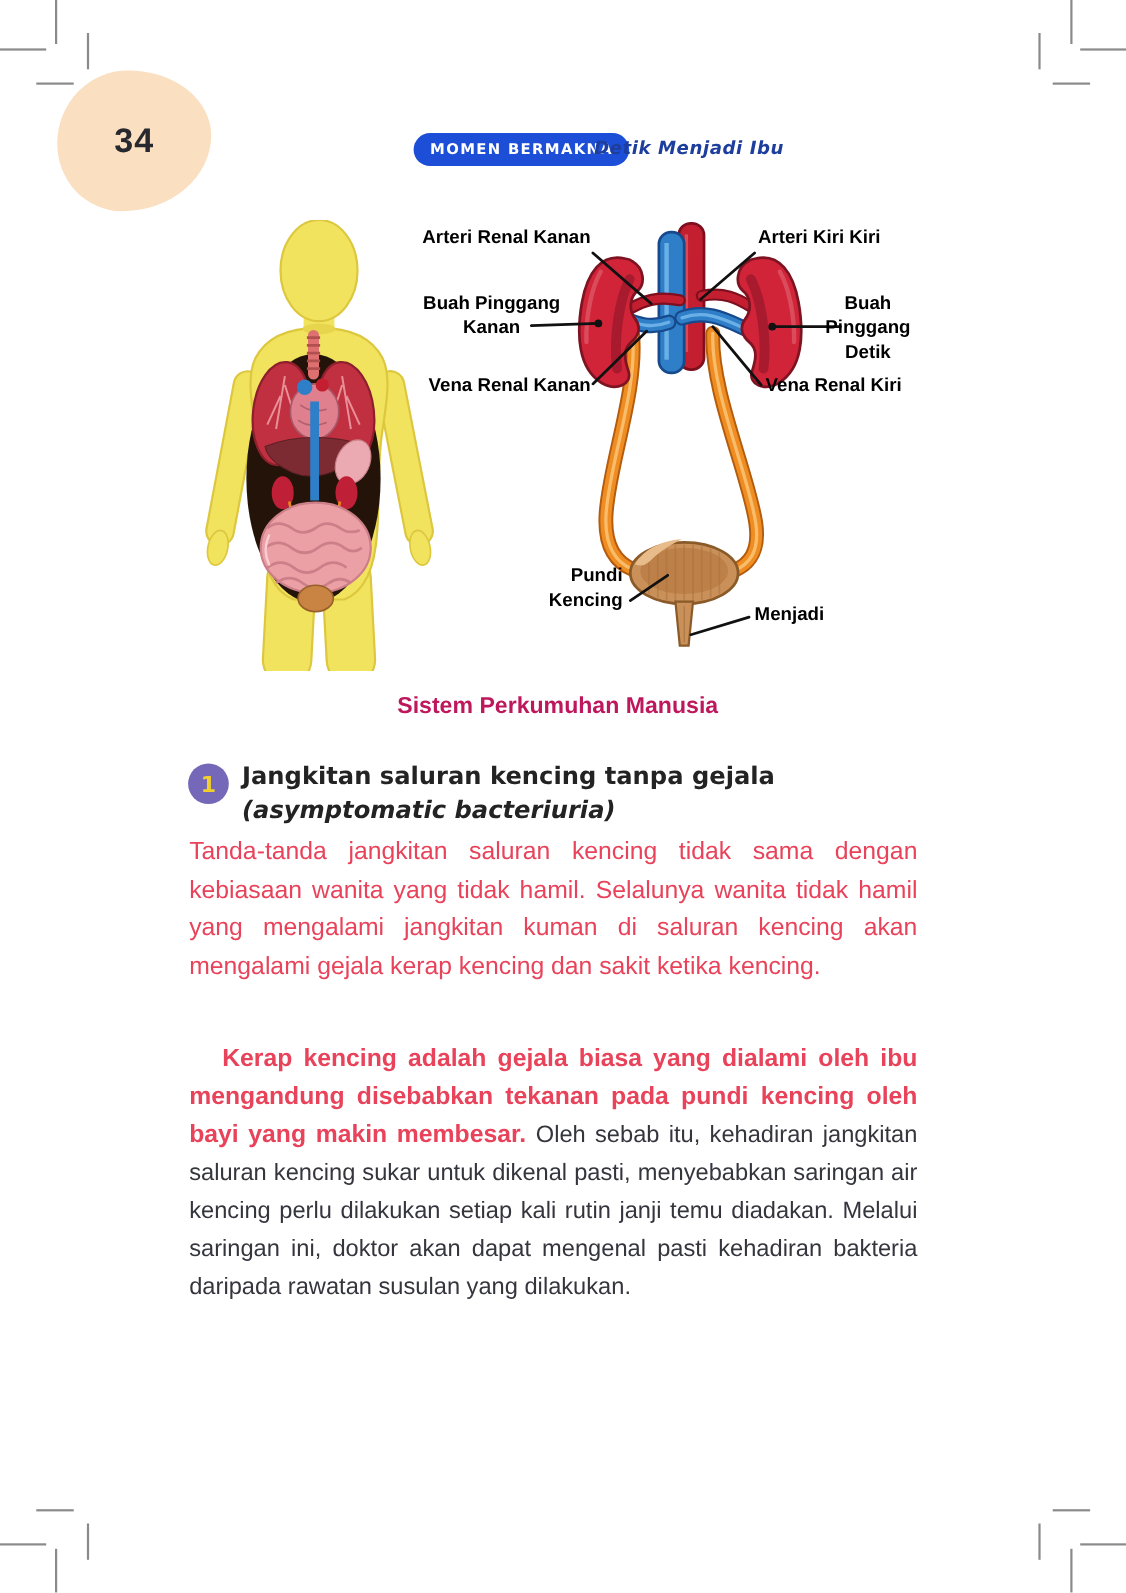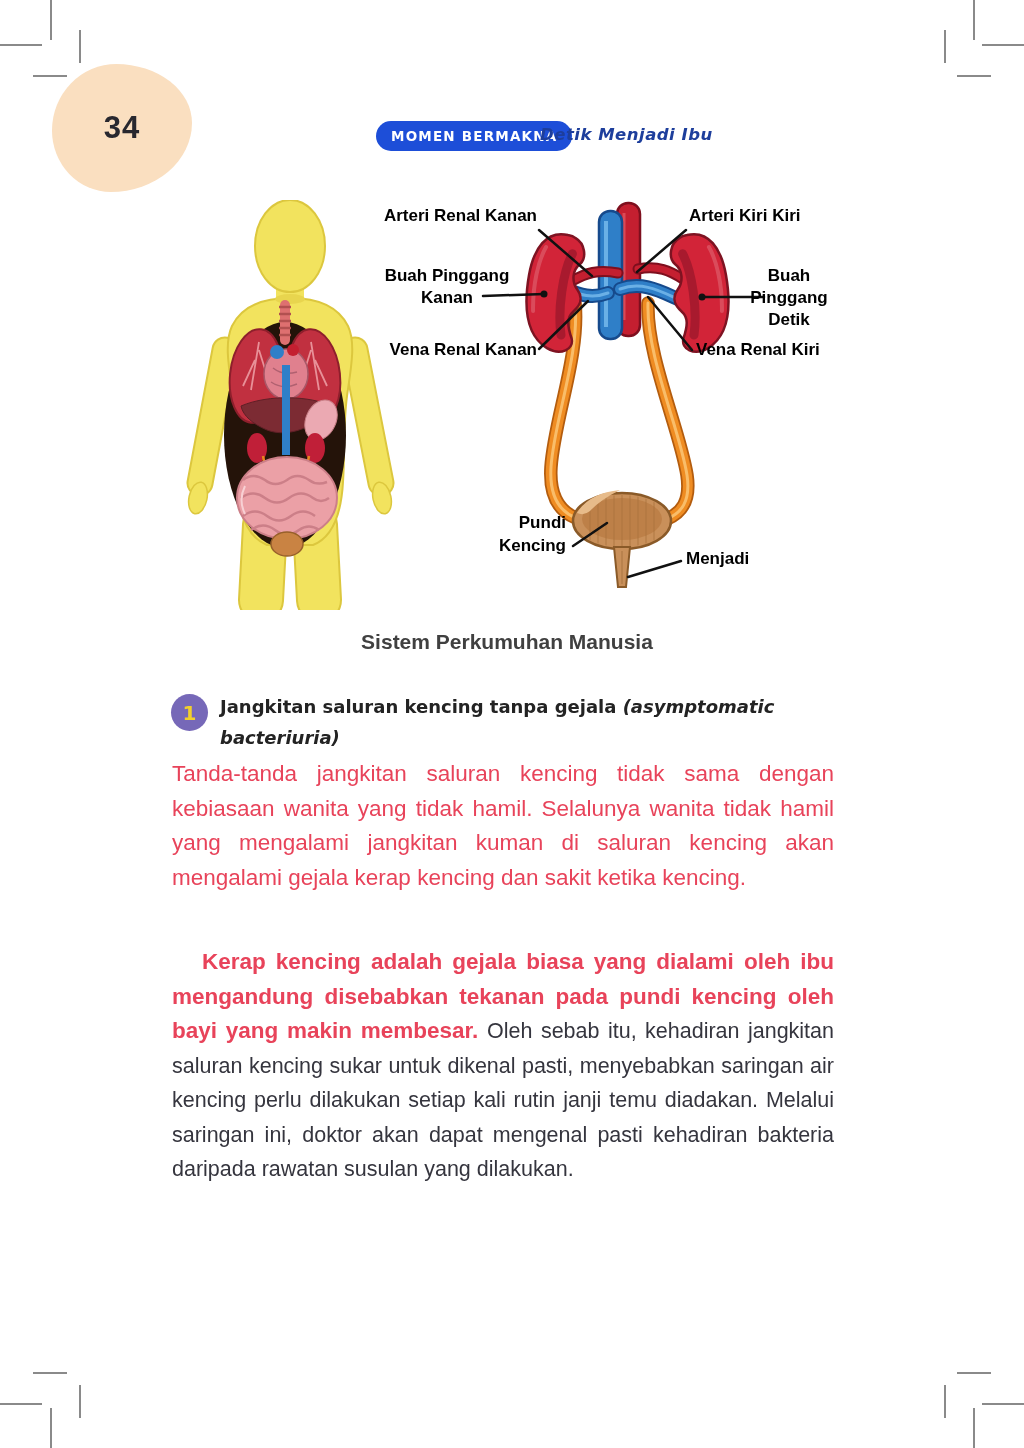--- a/index.html
+++ b/index.html
@@ -20,27 +20,27 @@
   .badge{position:absolute;left:376px;top:121px;height:30px;line-height:30px;padding:0 15px;
          background:#1d4ed8;border-radius:16px;color:#fff;font-family:"DejaVu Sans",sans-serif;
          font-weight:700;font-size:13.5px;letter-spacing:1.2px;}
   .subtitle{position:absolute;left:540px;top:125px;color:#1d3e9c;font-family:"DejaVu Sans",sans-serif;
          font-weight:700;font-style:italic;font-size:16.5px;letter-spacing:.5px;}
   
   .art{position:absolute;}
   .diagram-label{position:absolute;font-weight:700;font-size:17px;line-height:22px;color:#000000;z-index:6;}
   .tr{text-align:right;} .tc{text-align:center;}
   .caption{position:absolute;left:150px;top:630px;width:714px;text-align:center;
-         color:#404040;font-weight:700;font-size:21px;}
+         color:#be185d;font-weight:700;font-size:21px;}
   
   .numcircle{position:absolute;left:171px;top:694px;width:37px;height:37px;border-radius:50%;
          background:#7668b8;display:flex;align-items:center;justify-content:center;}
   .numcircle span{color:#f2d02c;font-weight:700;font-size:20px;font-family:"DejaVu Sans",sans-serif;}
   .heading{position:absolute;left:220px;top:691px;width:606px;color:#232323;
-         font-family:"DejaVu Sans",sans-serif;font-weight:700;font-size:18px;line-height:31px;}
+         font-family:"DejaVu Sans",sans-serif;font-weight:700;font-size:22px;line-height:31px;}
   .heading .it{font-style:italic;}
   
   .para{position:absolute;left:172px;width:662px;text-align:justify;font-size:22.5px;line-height:34.5px;}
   .p1{top:757px;color:#e8435a;font-weight:500;}
   .p2{top:945px;color:#35353e;font-weight:400;text-indent:30px;font-size:21.5px;}
   .p2 .hl{color:#e8435a;font-weight:700;font-size:22.5px;}
 </style>
 </head>
 <body>
 

